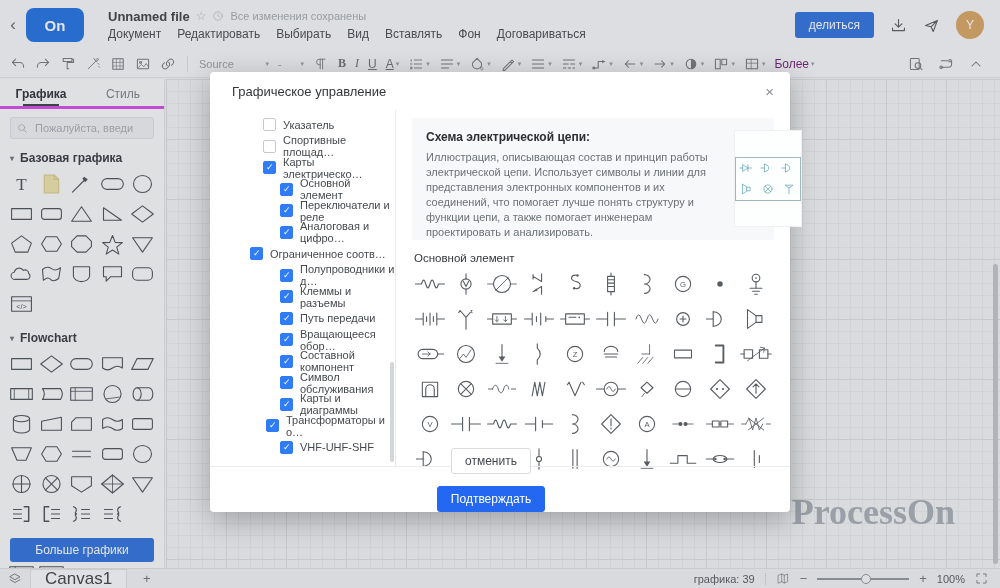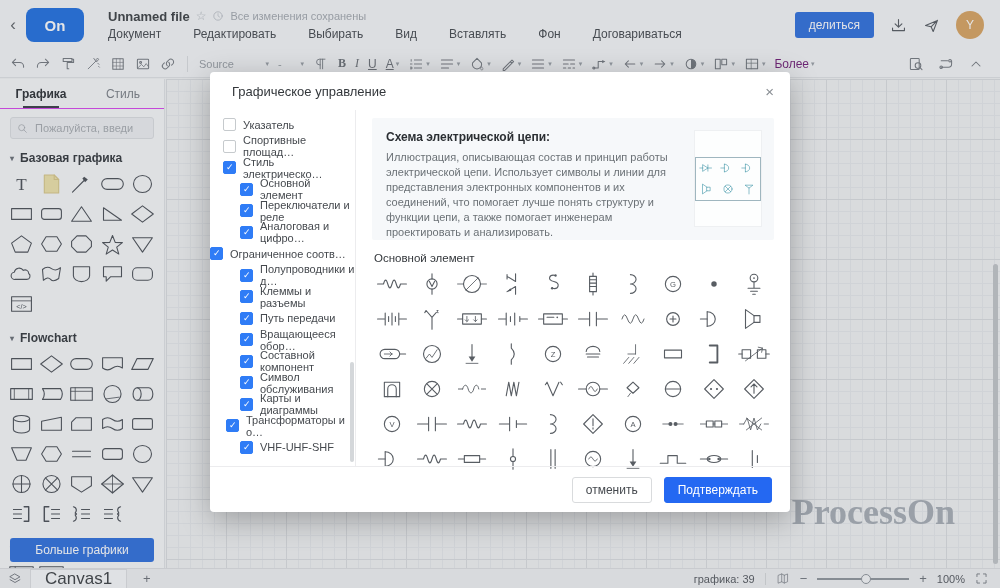--- a/index.html
+++ b/index.html
@@ -14,21 +14,21 @@
     display:flex;align-items:center;z-index:1;}
   .back{width:26px;text-align:center;font-size:17px;color:#5f6368;cursor:pointer;}
   .logo{width:58px;height:34px;border-radius:8px;background:#1f6fe0;color:#fff;font-weight:bold;
     font-size:15px;display:flex;align-items:center;justify-content:center;margin-right:24px;}
   .titleblock{display:flex;flex-direction:column;justify-content:center;gap:2px;}
   .trow{display:flex;align-items:center;gap:6px;height:18px;}
   .ftitle{font-size:13px;font-weight:bold;color:#3c4043;}
   .star{color:#b6bbc1;font-size:12px;}
   .syncic{color:#b6bbc1;}
   .saved{font-size:11px;color:#a4a9af;}
-  .menus{display:flex;gap:32px;height:16px;}
+  .menus{display:flex;gap:16px;height:16px;}
   .menu{font-size:12px;color:#45494e;cursor:pointer;white-space:nowrap;}
   .tb-right{margin-left:auto;display:flex;align-items:center;gap:16px;padding-right:16px;}
   .share{background:#2e6fdd;color:#fff;border:none;border-radius:3px;font-size:12px;
     padding:6px 14px;font-family:inherit;cursor:pointer;}
   .tbicon{color:#565b61;}
   .avatar{width:28px;height:28px;border-radius:50%;background:#d9a460;color:#fff;font-size:12px;
     display:flex;align-items:center;justify-content:center;}
 
   
   .toolbar{position:absolute;left:0;top:50px;width:1000px;height:28px;background:#f6f7f8;
@@ -41,21 +41,21 @@
   .ttext{font-size:12px;color:#6d7278;}
   .ttext.b{font-weight:bold;font-family:"Liberation Serif",serif;}
   .ttext.i{font-style:italic;font-family:"Liberation Serif",serif;}
   .ttext.u{text-decoration:underline;}
   .more{font-size:12px;color:#701a75;}
   .tool-right{margin-left:auto;display:flex;gap:14px;align-items:center;padding-right:6px;}
 
   
   .sidebar{position:absolute;left:0;top:79px;width:165px;height:489px;background:#f8f9fa;
     border-right:1px solid #e2e4e6;overflow:hidden;z-index:1;}
-  .tabs{display:flex;height:30px;border-bottom:1px solid #d946ef;}
+  .tabs{display:flex;height:30px;border-bottom:3px solid #d946ef;}
   .tab{flex:1;text-align:center;font-size:12px;color:#7a7f85;line-height:30px;cursor:pointer;position:relative;}
   .tab.active{color:#2b2f33;font-weight:bold;}
   .tab.active:after{content:"";position:absolute;left:28%;right:28%;bottom:0;height:2px;background:#3a3f44;}
   .searchbox{margin:8px 10px 4px;height:22px;background:#eff0f2;border:1px solid #dddfe2;border-radius:3px;
     display:flex;align-items:center;padding:0 6px;gap:5px;color:#a3a7ac;}
   .searchbox input{border:none;background:transparent;outline:none;font-size:11px;width:110px;
     color:#555;font-family:inherit;}
   .searchbox input::placeholder{color:#a8acb1;}
   .sec-h{display:flex;align-items:center;gap:6px;padding:8px 10px 4px;font-size:12px;font-weight:bold;
     color:#33373b;cursor:pointer;}
@@ -93,40 +93,40 @@
   .minusplus{font-size:13px;color:#6d7278;cursor:pointer;}
 
   
   .dim{position:absolute;inset:0;background:rgba(88,95,103,0.16);z-index:5;}
   .modal{position:absolute;left:210px;top:72px;width:580px;height:440px;background:#fff;border-radius:4px;
     box-shadow:0 8px 30px rgba(0,0,0,.28);z-index:10;display:flex;flex-direction:column;}
   .m-head{height:38px;display:flex;align-items:center;padding:0 16px 0 22px;}
   .m-title{font-size:13px;color:#33373b;}
   .m-close{margin-left:auto;color:#8a8f94;font-size:15px;cursor:pointer;line-height:1;}
   .m-body{flex:1;display:flex;min-height:0;}
-  .catlist{width:146px;border-right:1px solid #ececee;padding:4px 0 0 0;position:relative;overflow:hidden;}
+  .catlist{width:146px;border-right:1px solid #ececee;padding:4px 0 0 0;position:relative;overflow:hidden;margin-left:40px;}
   .cat{display:flex;align-items:center;gap:7px;height:21.5px;font-size:11px;color:#45494e;cursor:pointer;}
   .cb{width:13px;height:13px;border-radius:2px;flex:0 0 auto;position:relative;
     background:#fff;border:1px solid #c6cacd;}
   .cb.on{background:#2f7cf6;border-color:#2f7cf6;}
   .cb.on:after{content:"✓";position:absolute;left:2px;top:0px;font-size:9px;color:#fff;}
   .listscroll{position:absolute;right:1px;top:252px;width:4px;height:100px;background:#d4d7da;border-radius:2px;}
   .m-right{flex:1;padding:8px 16px 0 16px;display:flex;flex-direction:column;min-width:0;}
   .detail{background:#f6f8fa;border-radius:2px;padding:12px 12px 12px 14px;display:flex;gap:8px;height:122px;}
   .d-title{font-size:12px;font-weight:bold;color:#2b2f33;margin-bottom:6px;}
   .d-text{font-size:11px;line-height:15px;color:#6b7176;width:300px;}
   .thumbcard{margin-left:auto;width:100px;height:97px;background:#fdfefe;border:1px solid #eef0f2;
     display:flex;align-items:center;justify-content:center;}
   .thumbbox{width:66px;height:44px;border:1px solid #9fb6bf;display:grid;
     grid-template-columns:repeat(3,1fr);align-items:center;justify-items:center;color:#3a93a5;}
   .sec-label{font-size:11.5px;color:#33373b;margin:12px 0 2px 2px;}
   .symgrid{display:grid;grid-template-columns:repeat(10,1fr);color:#585d63;}
   .symcell{height:35px;display:flex;align-items:center;justify-content:center;}
   .m-foot{height:46px;border-top:1px solid #ececee;display:flex;align-items:center;justify-content:flex-end;
-    gap:12px;padding-right:18px;}
+    gap:12px;padding-right:18px;flex-direction:column;}
   .btn-cancel{background:#fff;border:1px solid #d9dbdd;border-radius:3px;color:#45494e;font-size:12px;
     padding:5px 13px;font-family:inherit;cursor:pointer;}
   .btn-confirm{background:#2468f2;border:1px solid #2468f2;border-radius:3px;color:#fff;font-size:12px;
     padding:5px 13px;font-family:inherit;cursor:pointer;}
 </style>
 </head>
 <body>
 
 <div class="stage">
 
@@ -708,21 +708,21 @@
           <div class="cat" style="padding-left: 13px;">
             <span class="cb"></span>
             <span>Указатель</span>
           </div>
           <div class="cat" style="padding-left: 13px;">
             <span class="cb"></span>
             <span>Спортивные площад…</span>
           </div>
           <div class="cat" style="padding-left: 13px;">
             <span class="cb on"></span>
-            <span>Стиль электрическо…</span>
+            <span>Карты электрическо…</span>
           </div>
           <div class="cat" style="padding-left: 30px;">
             <span class="cb on"></span>
             <span>Основной элемент</span>
           </div>
           <div class="cat" style="padding-left: 30px;">
             <span class="cb on"></span>
             <span>Переключатели и реле</span>
           </div>
           <div class="cat" style="padding-left: 30px;">

